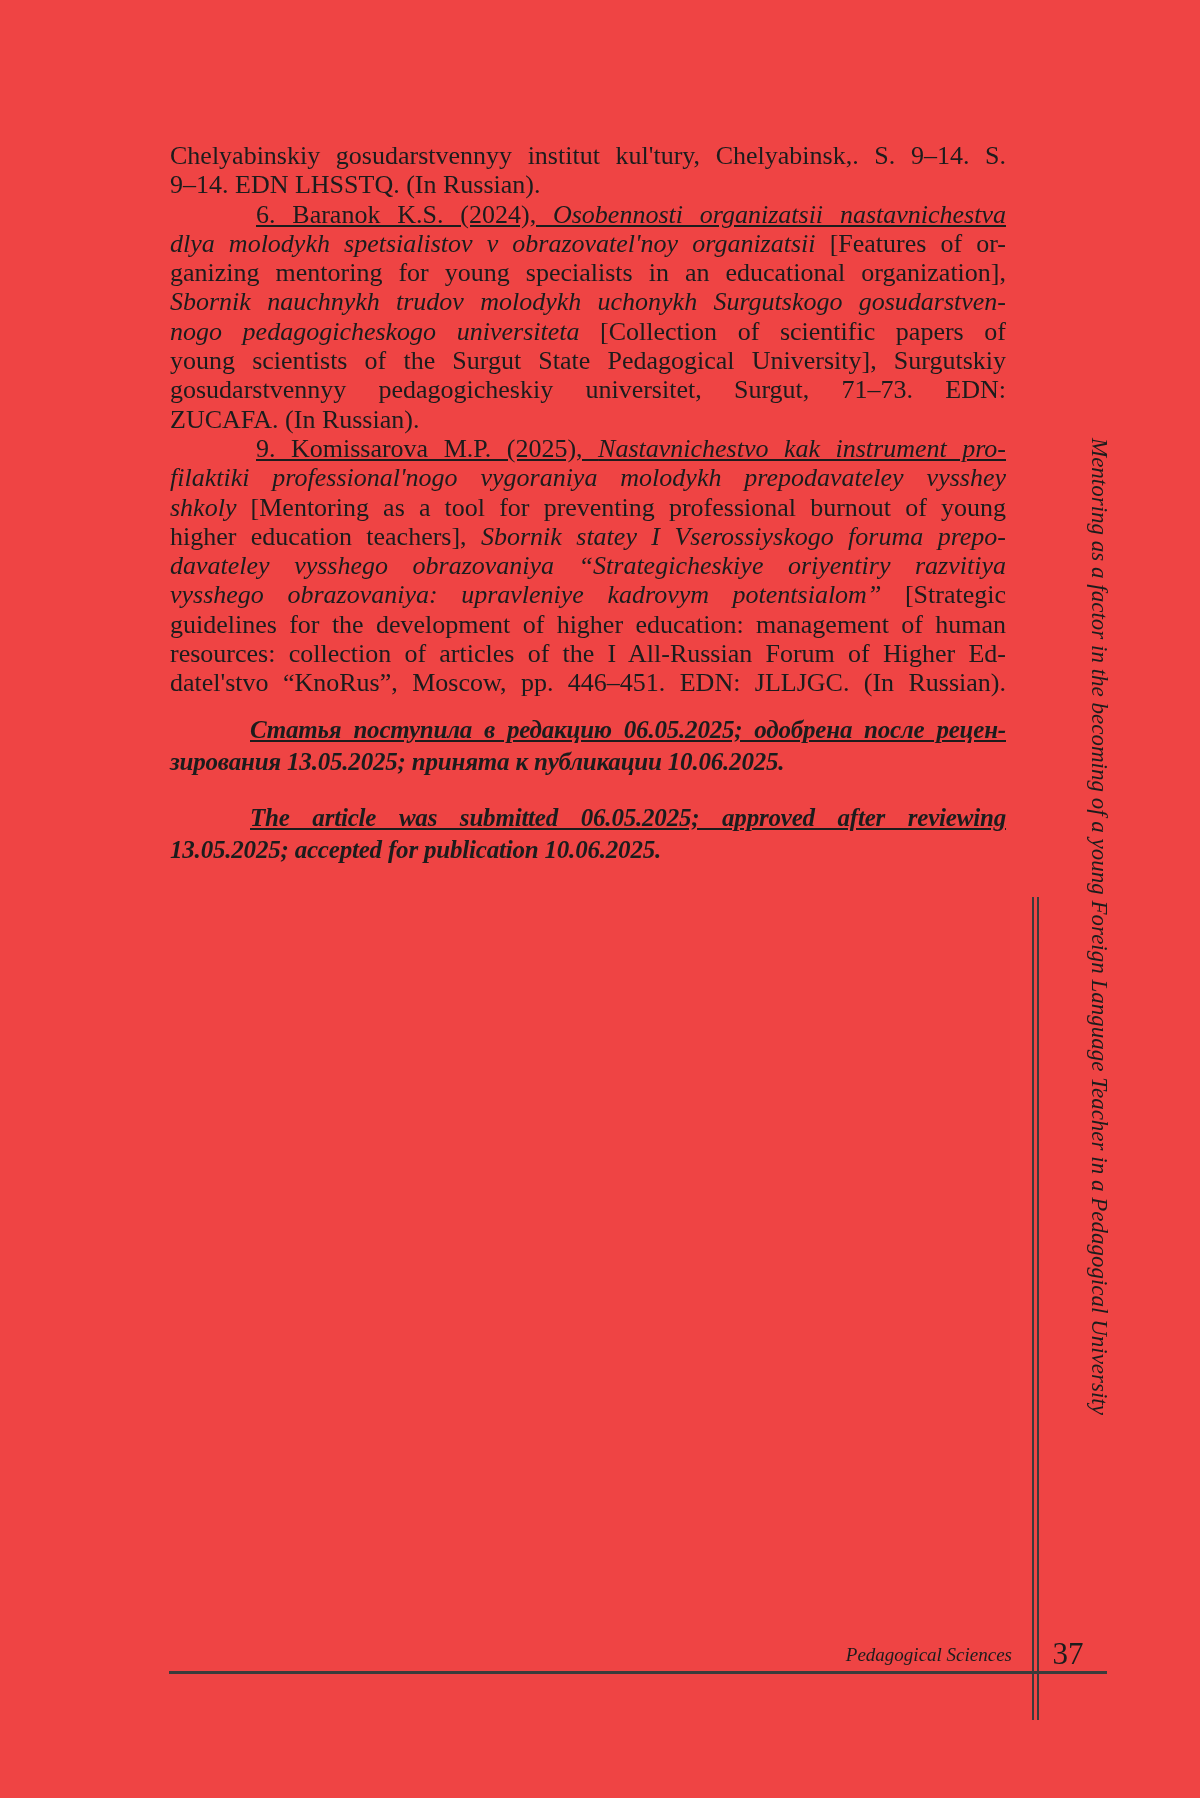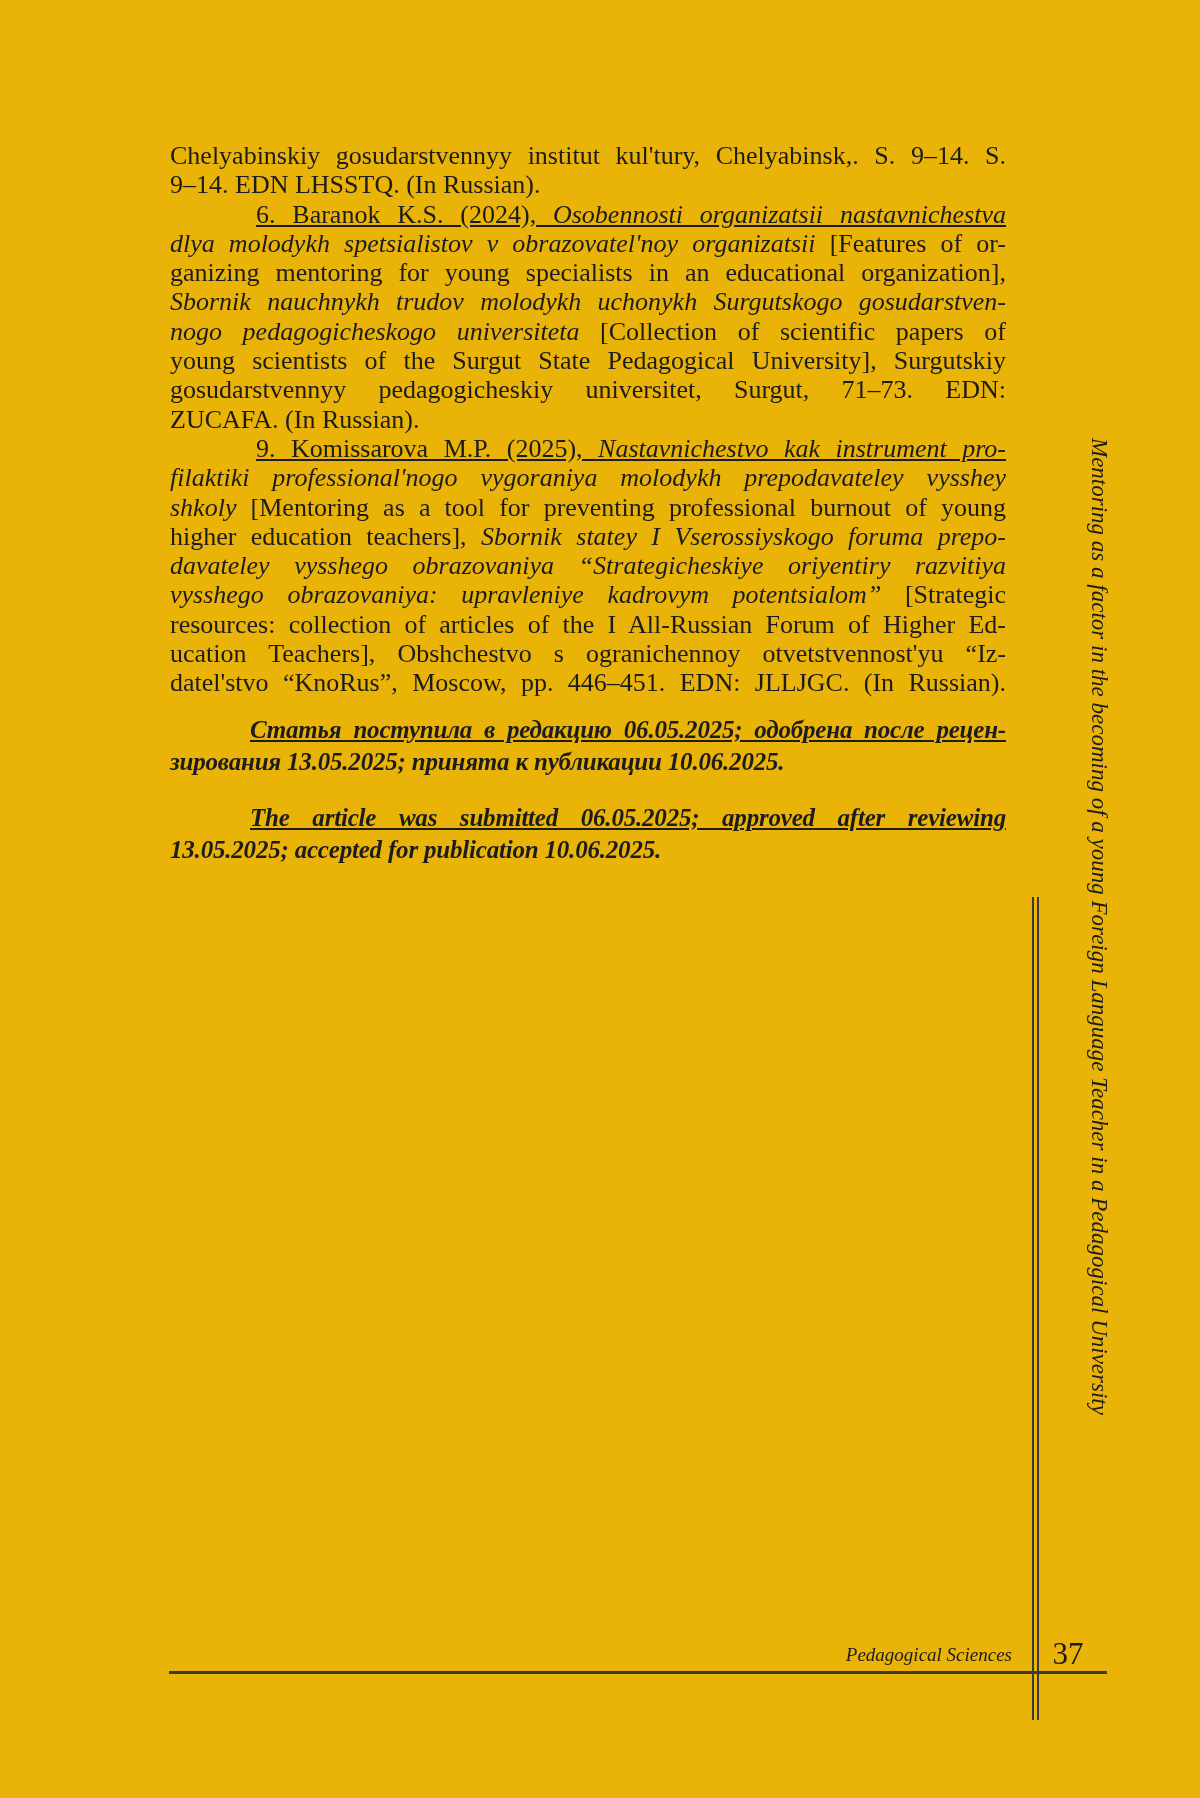--- a/index.html
+++ b/index.html
@@ -1,20 +1,20 @@
 <!DOCTYPE html>
 <html><head>
 <meta charset="utf-8">
 <style>
   html, body { margin: 0; padding: 0; background: #e8e8e8; }
   .page {
     position: relative;
     width: 1200px;
     height: 1798px;
-    background: #eab308;
+    background: #ef4444;
     font-family: "Liberation Serif", "DejaVu Serif", serif;
     color: #1c1c1c;
     overflow: hidden;
   }
   .text-block {
     position: absolute;
     left: 170px;
     top: 141px;
     width: 836px;
   }
@@ -100,22 +100,22 @@
         <div class="line just"><span class="it">nogo pedagogicheskogo universiteta </span><span class="rm">[Collection of scientific papers of</span></div>
         <div class="line just"><span class="rm">young scientists of the Surgut State Pedagogical University], Surgutskiy</span></div>
         <div class="line just"><span class="rm">gosudarstvennyy pedagogicheskiy universitet, Surgut, 71–73. EDN:</span></div>
         <div class="line"><span class="rm">ZUCAFA. (In Russian).</span></div>
         <div class="line indent just"><span class="rm">9. Komissarova M.P. (2025), </span><span class="it">Nastavnichestvo kak instrument pro-</span></div>
         <div class="line just"><span class="it">filaktiki professional'nogo vygoraniya molodykh prepodavateley vysshey</span></div>
         <div class="line just"><span class="it">shkoly </span><span class="rm">[Mentoring as a tool for preventing professional burnout of young</span></div>
         <div class="line just"><span class="rm">higher education teachers], </span><span class="it">Sbornik statey I Vserossiyskogo foruma prepo-</span></div>
         <div class="line just"><span class="it">davateley vysshego obrazovaniya “Strategicheskiye oriyentiry razvitiya</span></div>
         <div class="line just"><span class="it">vysshego obrazovaniya: upravleniye kadrovym potentsialom” </span><span class="rm">[Strategic</span></div>
+        <div class="line just"><span class="rm">guidelines for the development of higher education: management of human</span></div>
         <div class="line just"><span class="rm">resources: collection of articles of the I All-Russian Forum of Higher Ed-</span></div>
-        <div class="line just"><span class="rm">ucation Teachers], Obshchestvo s ogranichennoy otvetstvennost'yu “Iz-</span></div>
         <div class="line just"><span class="rm">datel'stvo “KnoRus”, Moscow, pp. 446–451. EDN: JLLJGC. (In Russian).</span></div>
       </div>
     <div class="note note-ru" id="submission-note-ru">
         <div class="line indent just"><span class="it">Статья поступила в редакцию 06.05.2025; одобрена после рецен-</span></div>
         <div class="line"><span class="it">зирования 13.05.2025; принята к публикации 10.06.2025.</span></div>
       </div>
     <div class="note note-en" id="submission-note-en">
         <div class="line indent just"><span class="it">The article was submitted 06.05.2025; approved after reviewing</span></div>
         <div class="line"><span class="it">13.05.2025; accepted for publication 10.06.2025.</span></div>
       </div>

